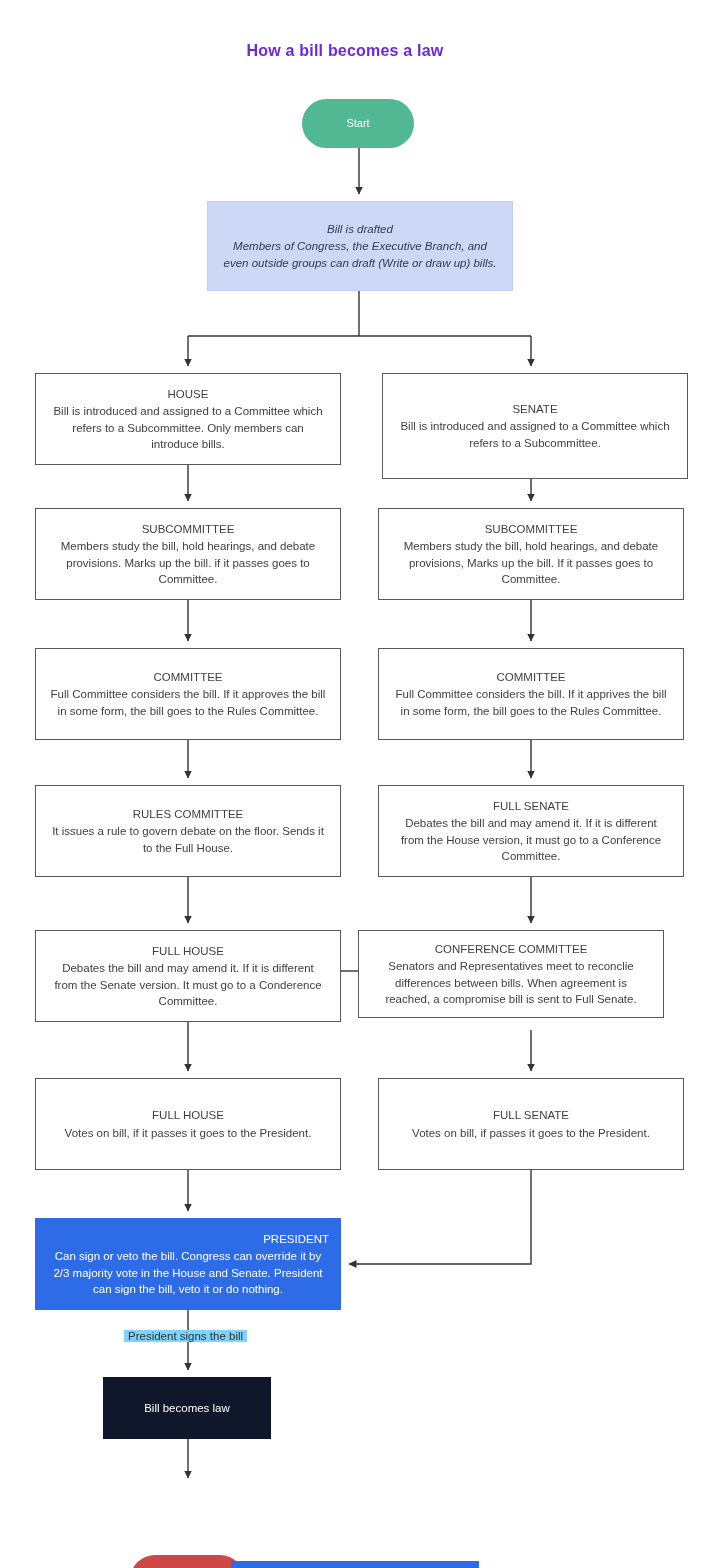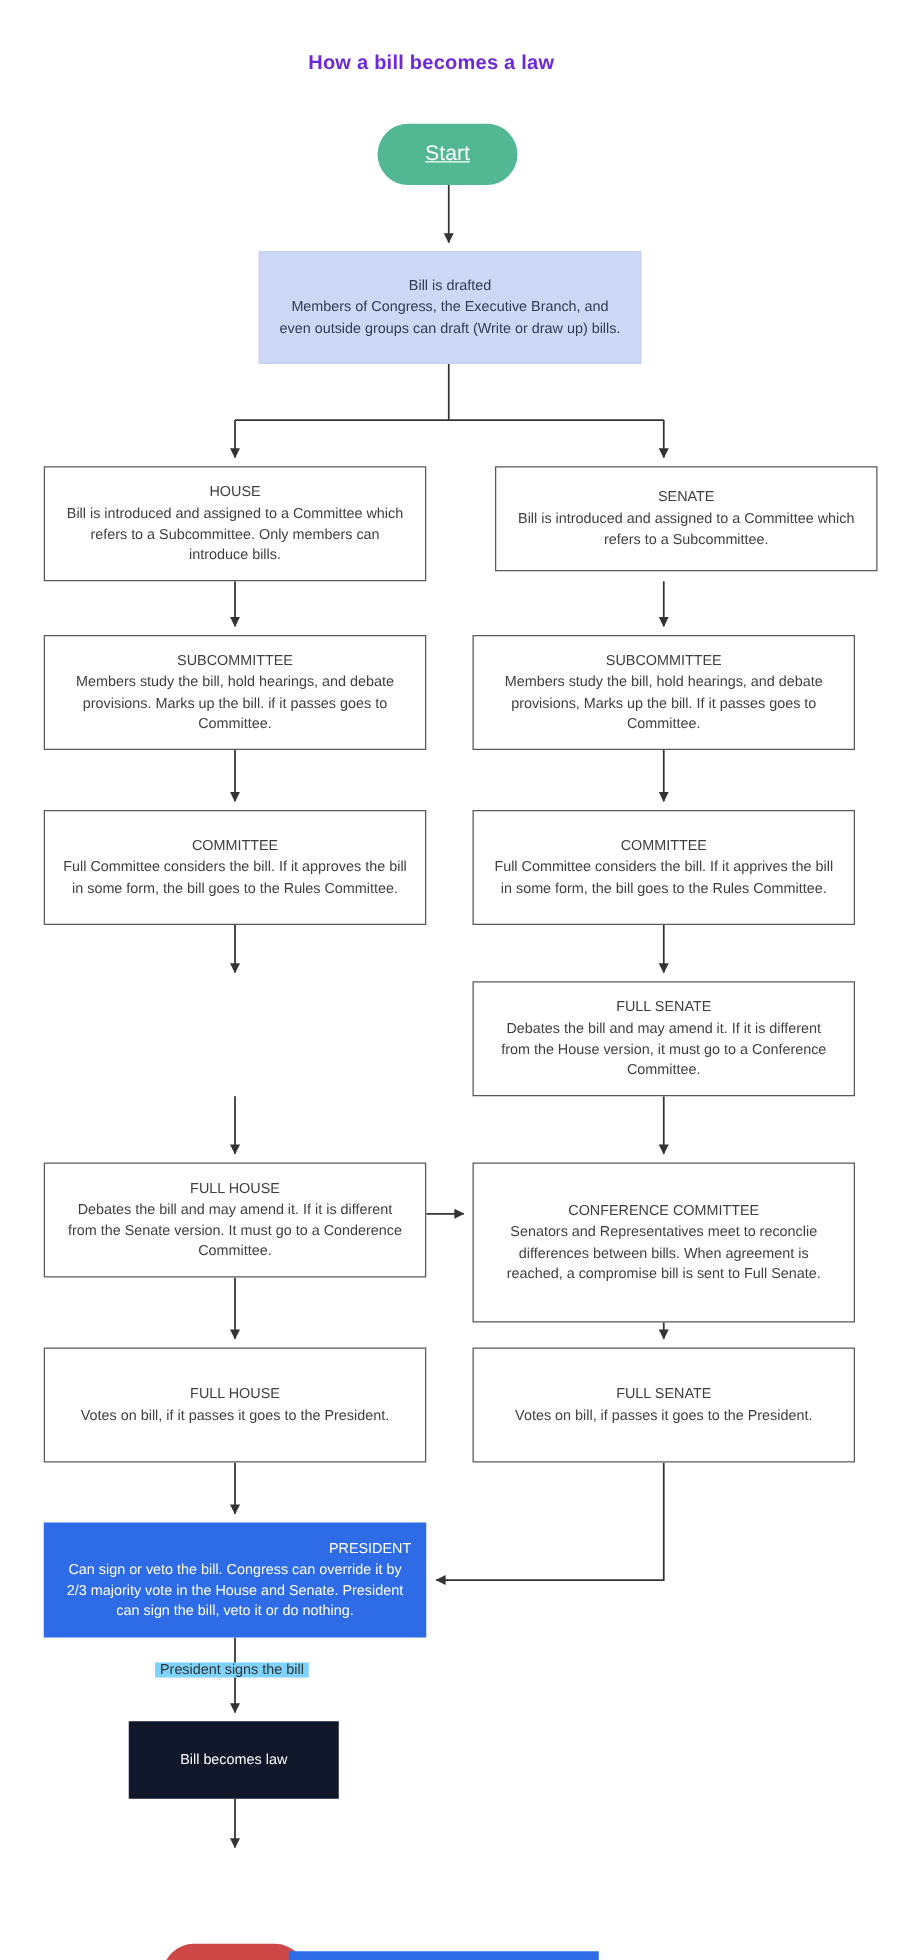--- a/index.html
+++ b/index.html
@@ -44,32 +44,32 @@
     color: #3f3f3f;
     padding: 4px 14px;
   }
   .node-title { margin-bottom: 1px; }
   .node-body  { }
   .node-drafted {
     background: #cdd8f6;
     border: 1px solid #c3cef0;
     color: #2d3b55;
     padding: 4px 12px;
+    font-style: italic;
   }
   .node-president {
     background: #2e6be6;
     border: none;
     color: #ffffff;
     padding: 4px 12px;
   }
   .pill {
     border-radius: 25px;
     color: #ffffff;
-    font-size: 17px;
-    text-decoration: underline;
+    font-size: 11px;
   }
   .pill-start { background: #52b793; }
   .pill-end   { background: #ce4848; }
   .rect-law   { background: #0f172a; color: #ffffff; font-size: 11.5px; }
   .edge-label {
     position: absolute;
     background: #7dd3fc;
     color: #333333;
     font-size: 11.5px;
     padding: 0 4px;
@@ -135,21 +135,21 @@
   <div class="node node-drafted" style="left:207px; top:201px; width:306px; height:90px;">
     <div class="node-title">Bill is drafted</div>
     <div class="node-body">Members of Congress, the Executive Branch, and even outside groups can draft (Write or draw up) bills.</div>
   </div>
 
   <div class="node node-box" style="left:35px; top:373px; width:306px; height:92px;">
     <div class="node-title">HOUSE</div>
     <div class="node-body">Bill is introduced and assigned to a Committee which refers to a Subcommittee. Only members can introduce bills.</div>
   </div>
 
-  <div class="node node-box" style="left:396px; top:373px; width:306px; height:84px;">
+  <div class="node node-box" style="left:382px; top:373px; width:306px; height:106px;">
     <div class="node-title">SENATE</div>
     <div class="node-body">Bill is introduced and assigned to a Committee which refers to a Subcommittee.</div>
   </div>
 
   <div class="node node-box" style="left:35px; top:508px; width:306px; height:92px;">
     <div class="node-title">SUBCOMMITTEE</div>
     <div class="node-body">Members study the bill, hold hearings, and debate provisions. Marks up the bill. if it passes goes to Committee.</div>
   </div>
 
   <div class="node node-box" style="left:378px; top:508px; width:306px; height:92px;">
@@ -160,32 +160,36 @@
   <div class="node node-box" style="left:35px; top:648px; width:306px; height:92px;">
     <div class="node-title">COMMITTEE</div>
     <div class="node-body">Full Committee considers the bill. If it approves the bill in some form, the bill goes to the Rules Committee.</div>
   </div>
 
   <div class="node node-box" style="left:378px; top:648px; width:306px; height:92px;">
     <div class="node-title">COMMITTEE</div>
     <div class="node-body">Full Committee considers the bill. If it apprives the bill in some form, the bill goes to the Rules Committee.</div>
   </div>
 
+  <div class="node node-box" style="left:35px; top:785px; width:306px; height:92px;">
+    <div class="node-title">RULES COMMITTEE</div>
+    <div class="node-body">It issues a rule to govern debate on the floor. Sends it to the Full House.</div>
+  </div>
 
   <div class="node node-box" style="left:378px; top:785px; width:306px; height:92px;">
     <div class="node-title">FULL SENATE</div>
     <div class="node-body">Debates the bill and may amend it. If it is different from the House version, it must go to a Conference Committee.</div>
   </div>
 
   <div class="node node-box" style="left:35px; top:930px; width:306px; height:92px;">
     <div class="node-title">FULL HOUSE</div>
     <div class="node-body">Debates the bill and may amend it. If it is different from the Senate version. It must go to a Conderence Committee.</div>
   </div>
 
-  <div class="node node-box" style="left:378px; top:930px; width:306px; height:128px;">
+  <div class="node node-box" style="left:358px; top:930px; width:306px; height:88px;">
     <div class="node-title">CONFERENCE COMMITTEE</div>
     <div class="node-body">Senators and Representatives meet to reconclie differences between bills. When agreement is reached, a compromise bill is sent to Full Senate.</div>
   </div>
 
   <div class="node node-box" style="left:35px; top:1078px; width:306px; height:92px;">
     <div class="node-title">FULL HOUSE</div>
     <div class="node-body">Votes on bill, if it passes it goes to the President.</div>
   </div>
 
   <div class="node node-box" style="left:378px; top:1078px; width:306px; height:92px;">

